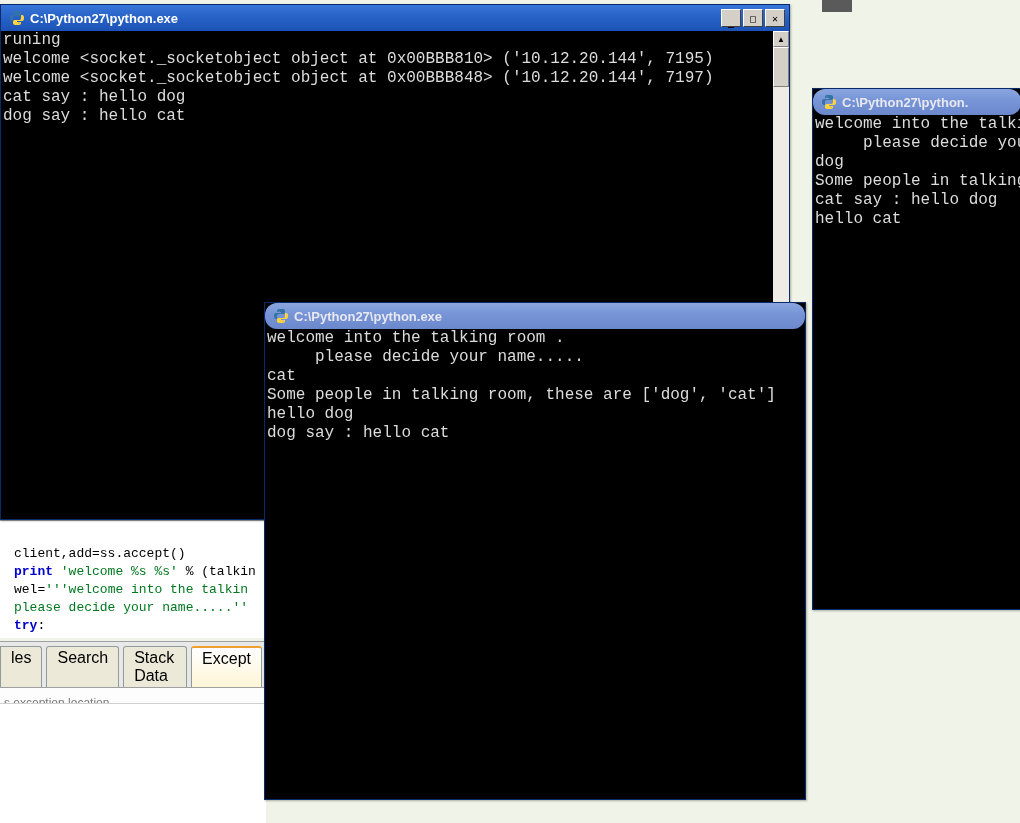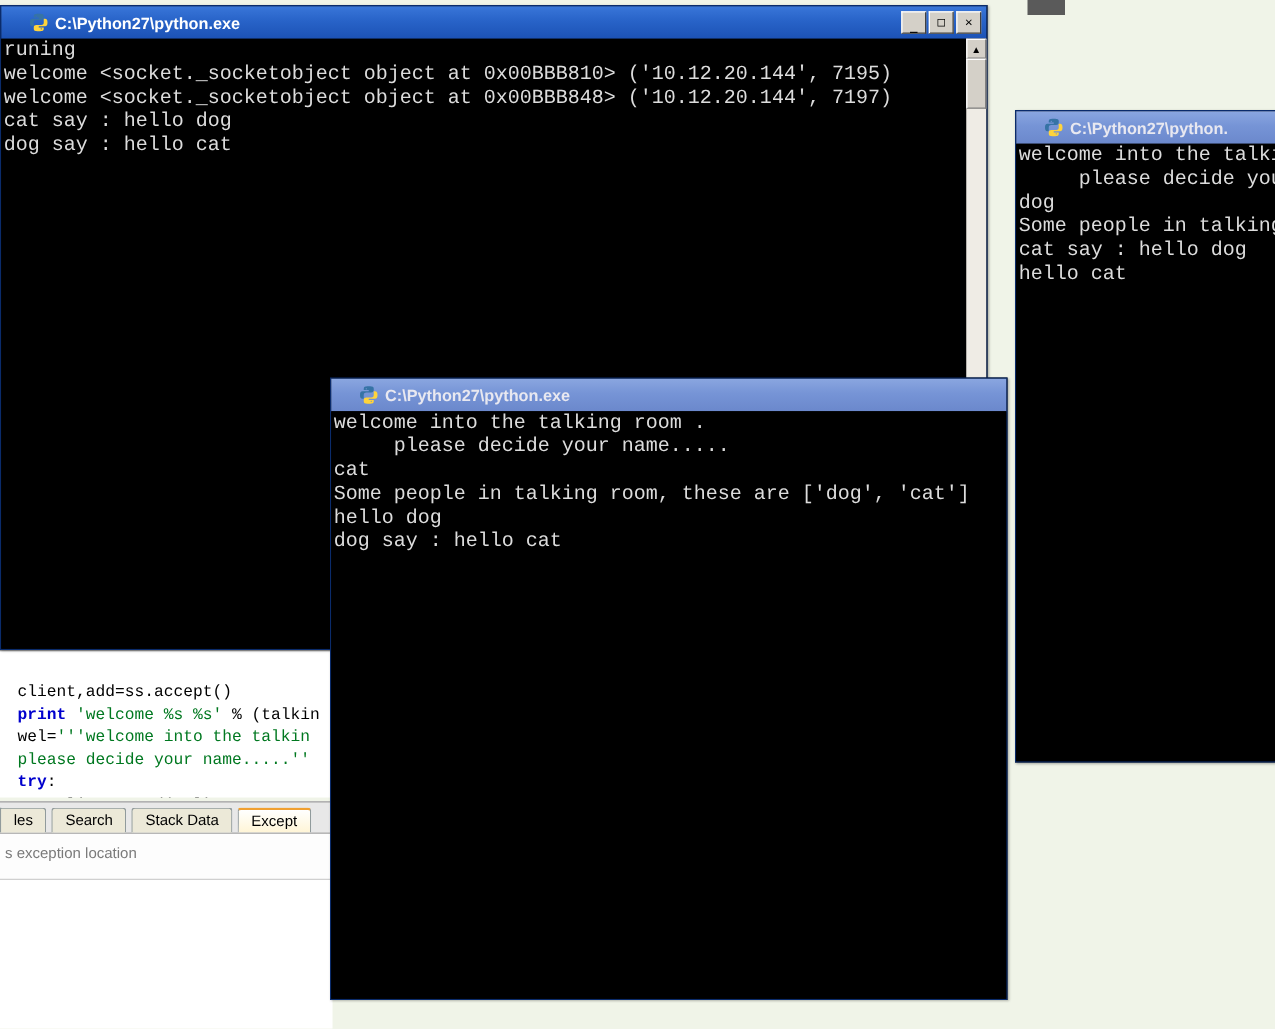--- a/index.html
+++ b/index.html
@@ -36,28 +36,29 @@
       position: absolute;
       border: 1px solid #0a2b6b;
       background: #000;
       box-shadow: 1px 1px 2px rgba(0,0,0,0.3);
     }
     .titlebar {
       height: 26px;
       background: linear-gradient(to bottom, #3976d9 0%, #2863c8 45%, #1c52b5 100%);
       display: flex;
       align-items: center;
-      padding: 0 4px 0 22px;
+      padding: 0 4px 0 8px;
       color: #fff;
       font-weight: bold;
       font-size: 13px;
     }
     .titlebar-inactive {
       background: linear-gradient(to bottom, #8aa6e0 0%, #7694d6 45%, #6b88cc 100%);
       color: #e8e8f0;
+      border-radius: 12px;
     }
     .py-icon {
       width: 16px;
       height: 16px;
       margin-right: 5px;
       display: flex;
       align-items: center;
       justify-content: center;
       flex-shrink: 0;
     }
@@ -212,21 +213,21 @@
       background: #e8e8e8;
       border-top: 1px solid #a0a0a0;
     }
     .tab-btn {
       padding: 2px 10px;
       background: #ece9d8;
       border: 1px solid #919b9c;
       border-bottom: none;
       border-top-left-radius: 3px;
       border-top-right-radius: 3px;
-      font-size: 12px;
+      font-size: 16px;
       color: #000;
       cursor: pointer;
       font-family: "NSimSun", "SimSun", sans-serif;
     }
     .tab-btn-partial {
       border-top-left-radius: 0;
     }
     .tab-btn-active {
       background: linear-gradient(to bottom, #fff 0%, #fff5d6 100%);
       border-top: 2px solid #f0a030;

